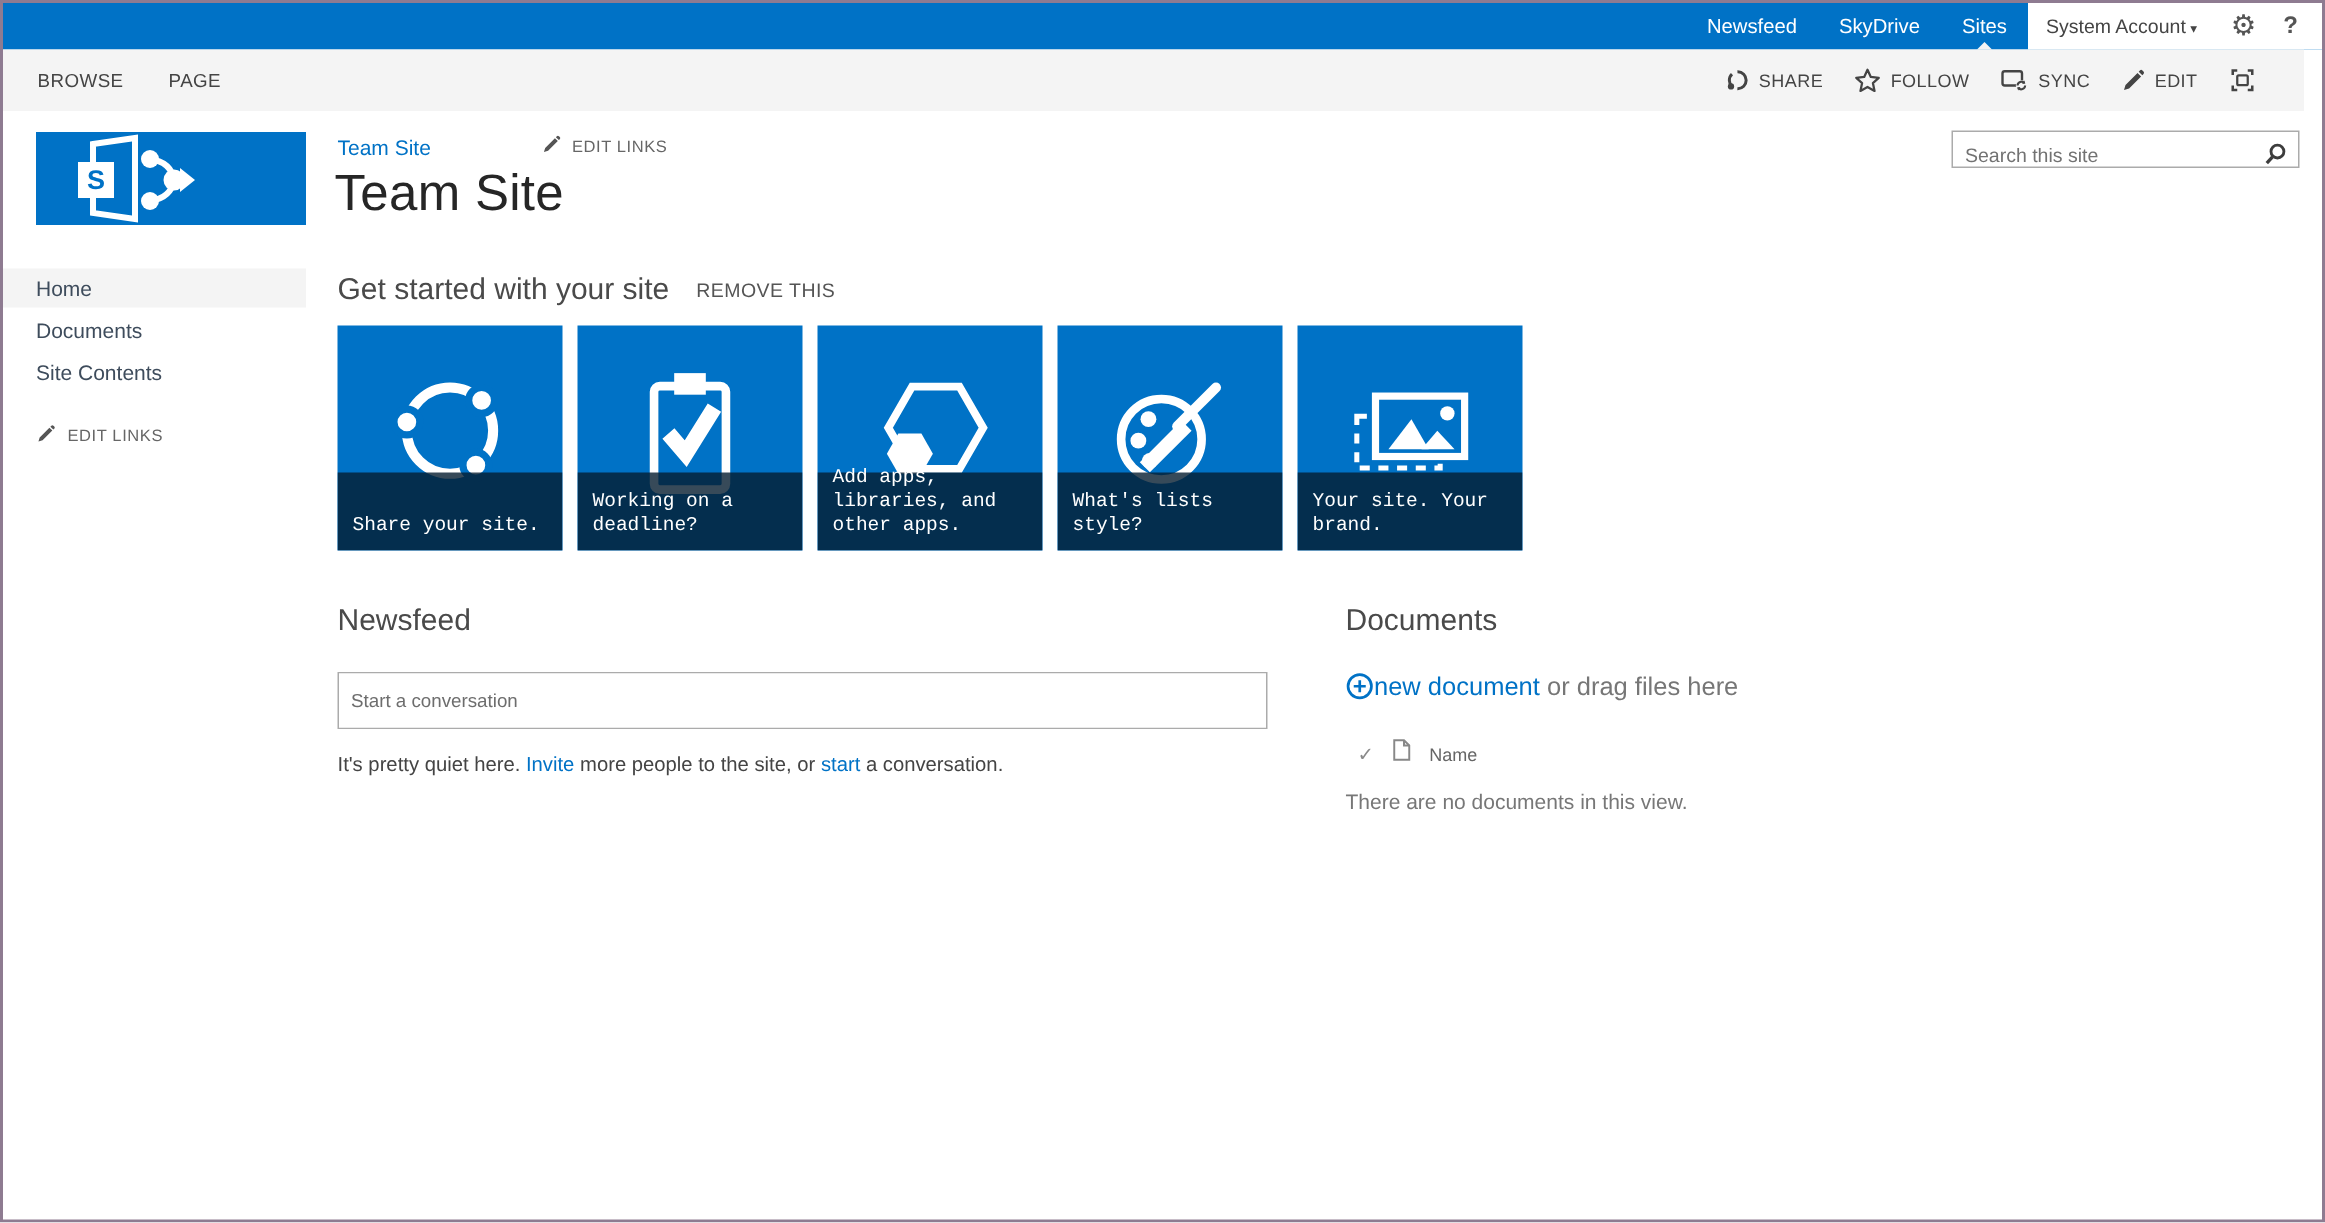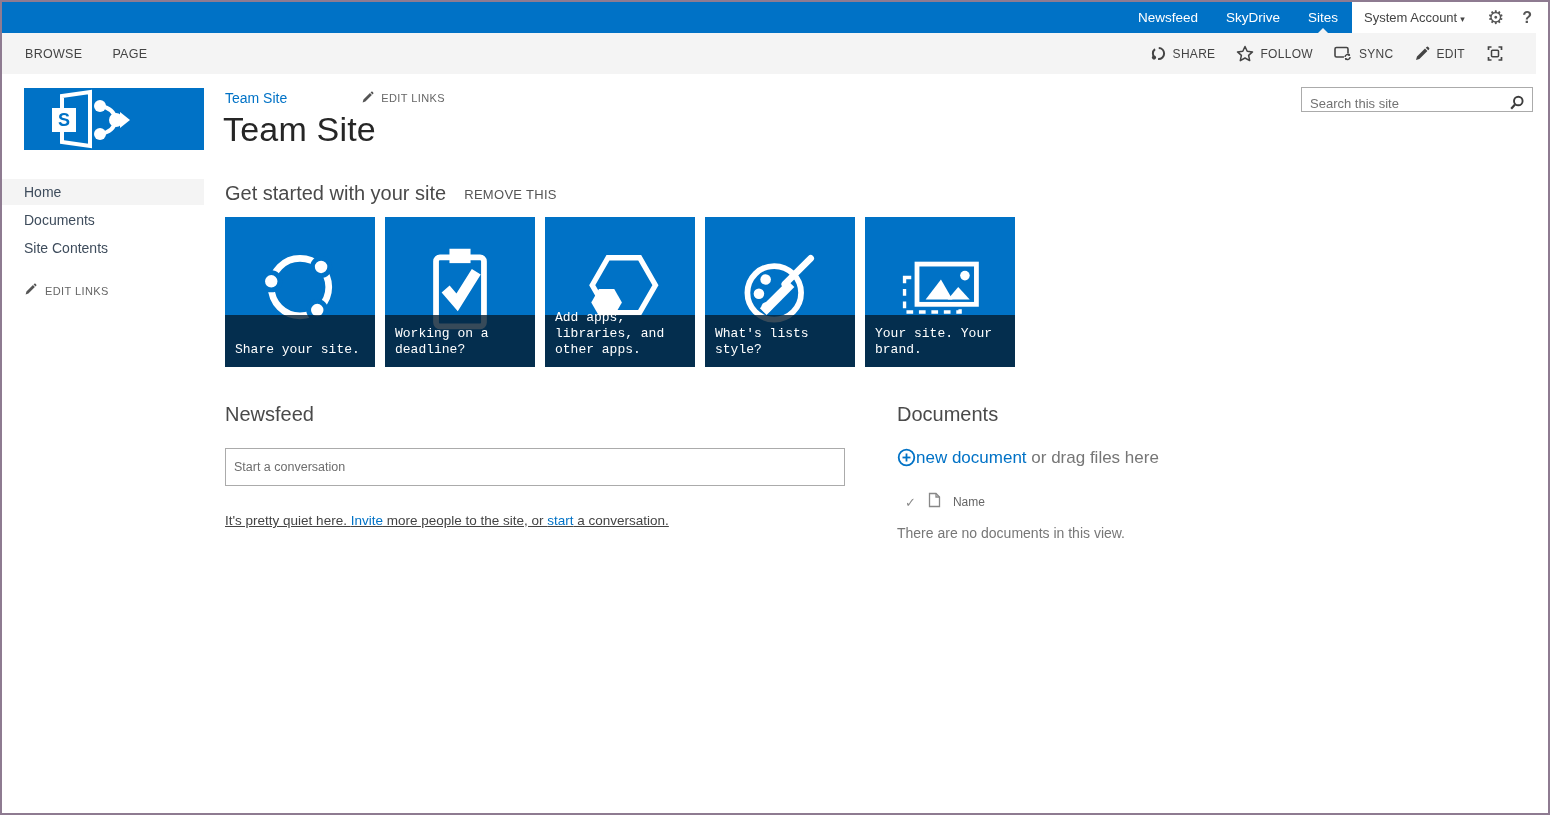--- a/index.html
+++ b/index.html
@@ -54,21 +54,21 @@
   .tile { position:relative; width:150px; height:150px; background:#0072c6; overflow:hidden; cursor:pointer; }
   .tile-icon { position:absolute; left:50%; top:26px; transform:translateX(-50%); z-index:1; }
   .tile-caption { position:absolute; left:0; right:0; bottom:0; height:52px; background:rgba(5,29,48,.8); z-index:2;
     display:flex; align-items:flex-end; padding:6px 10px 9px; color:#fff; font-size:13px; line-height:16px;font-family:Liberation Mono, monospace; }
 
   
   .newsfeed { position:absolute; left:223px; top:401px; width:620px; }
   .conversation-box { margin-top:22px; width:620px; height:38px; border:1px solid #ababab; }
   .conversation-box input { width:100%; height:100%; border:none; outline:none; font-size:12.5px; color:#444; padding:8px; font-family:inherit; vertical-align:top; }
   .conversation-box input::placeholder { color:#6d6d6d; opacity:1; }
-  .quiet-line { margin-top:27px; font-size:13.5px; color:#444;text-decoration:underline; }
+  .quiet-line { margin-top:16px; font-size:13.5px; color:#444; }
   .quiet-line a { color:#0072c6; text-decoration:none; cursor:pointer; }
 
   
   .documents { position:absolute; left:895px; top:401px; width:480px; }
   .newdoc-row { margin-top:22px; display:flex; gap:0; font-size:17px; font-weight:300; }
   .newdoc-link { color:#0072c6; cursor:pointer; }
   .dragtext { color:#767676; }
   .doc-header-row { margin-top:20px; display:flex; align-items:center; gap:12px; padding-left:8px; }
   .doc-check { color:#8a8a8a; font-size:13px; cursor:pointer; }
   .doc-name { color:#666; font-size:12px; cursor:pointer; }

